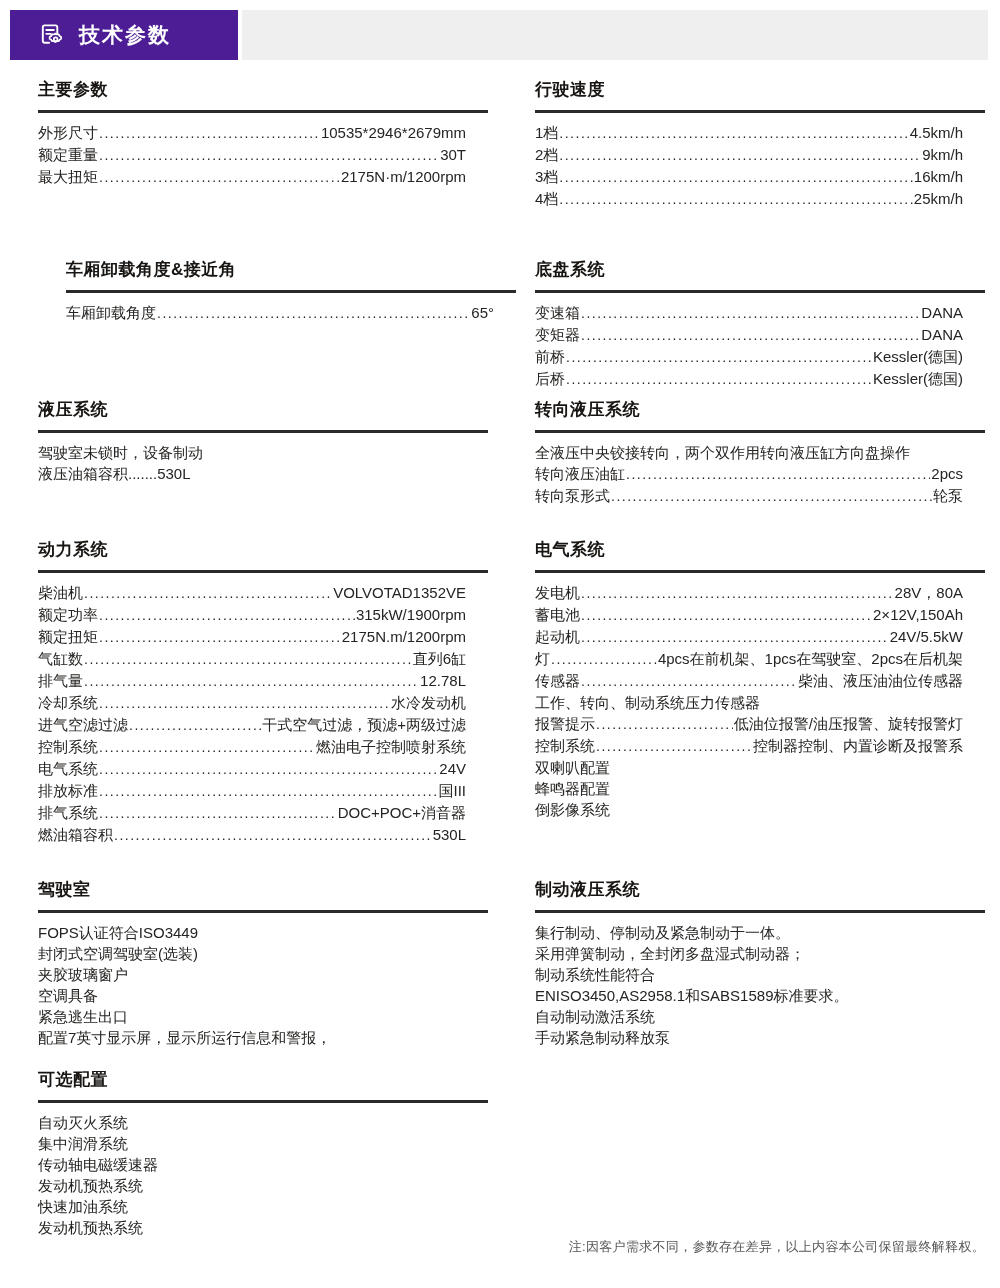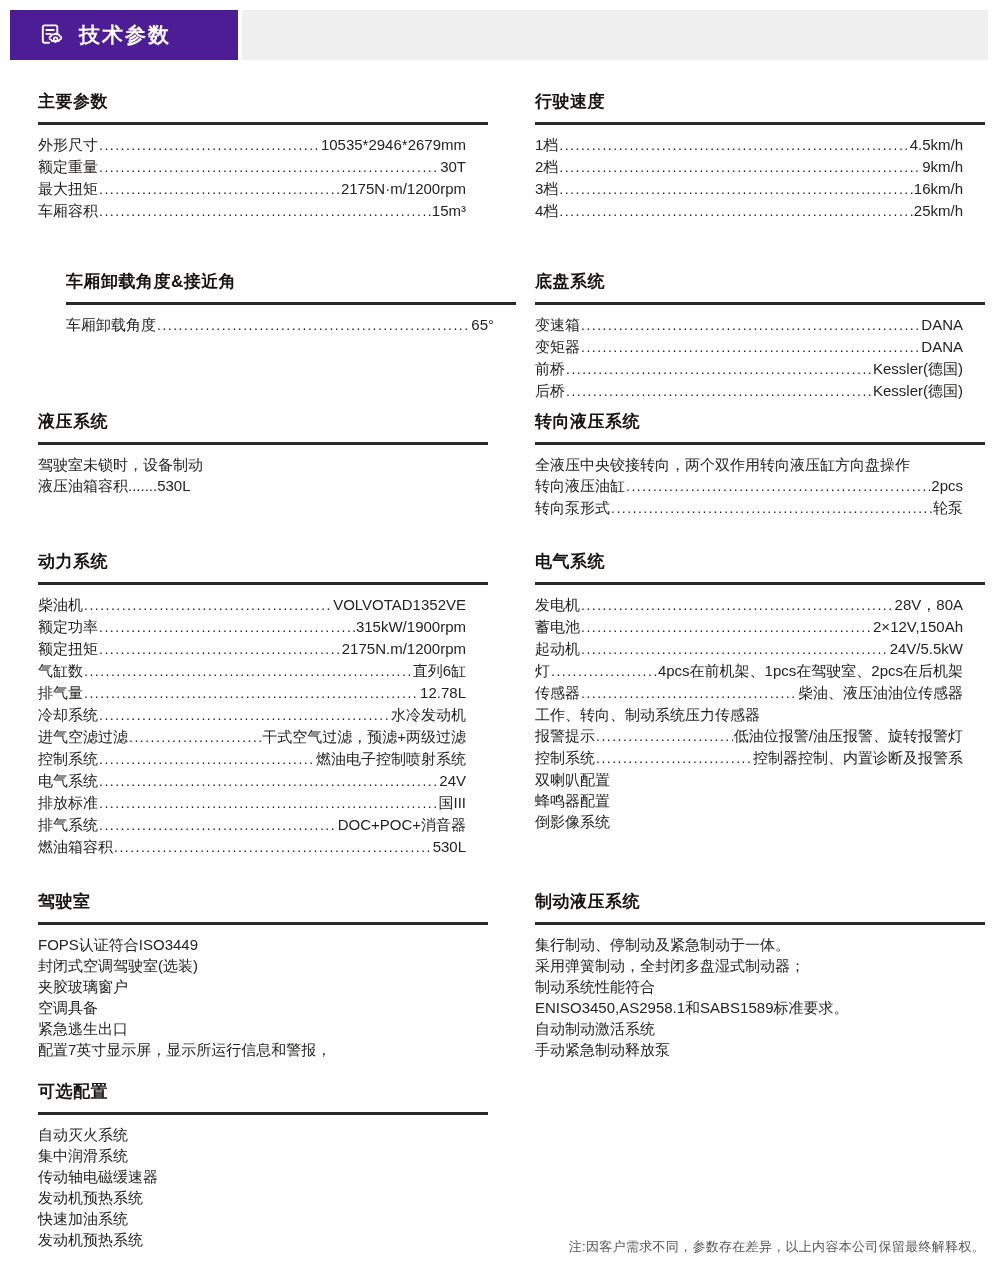--- a/index.html
+++ b/index.html
@@ -10,21 +10,21 @@
   }
   
   .banner{
     position:absolute;left:10px;top:10px;width:228px;height:50px;
     display:flex;align-items:center;box-sizing:border-box;padding-left:28px;
   }
   .banner .icon{display:flex;align-items:center;margin-right:14px;}
   .banner-title{color:#ffffff;font-size:21px;font-weight:bold;letter-spacing:2px;}
   .banner-strip{position:absolute;top:10px;left:242px;width:746px;height:50px;}
   
-  .col{position:absolute;top:12px;height:1136px;}
+  .col{position:absolute;top:0;height:1136px;}
   .col-left{left:38px;width:450px;}
   .col-right{left:535px;width:450px;}
   .spec-section{position:absolute;left:0;width:100%;}
   .sec-title{
     margin:0 0 9px 0;padding:0 0 9px 0;font-size:17px;font-weight:bold;color:#181512;
     border-bottom:3px solid #2b2a29;letter-spacing:0.5px;
   }
   .spec-row{
     display:flex;align-items:baseline;font-size:15px;color:#262422;
     line-height:21px;padding-right:22px;
@@ -78,25 +78,20 @@
           <div class="spec-row">
             <span class="lab">额定重量</span>
             <span class="dots"></span>
             <span class="val">30T</span>
           </div>
           <div class="spec-row">
             <span class="lab">最大扭矩</span>
             <span class="dots"></span>
             <span class="val">2175N·m/1200rpm</span>
           </div>
-          <div class="spec-row">
-            <span class="lab">车厢容积</span>
-            <span class="dots"></span>
-            <span class="val">15m³</span>
-          </div>
         </section>
         <section class="spec-section" style="top: 258px; margin-left: 28px;">
           <h2 class="sec-title">车厢卸载角度&amp;接近角</h2>
           <div class="spec-row">
             <span class="lab">车厢卸载角度</span>
             <span class="dots"></span>
             <span class="val">65°</span>
           </div>
         </section>
         <section class="spec-section" style="top: 398px;">

